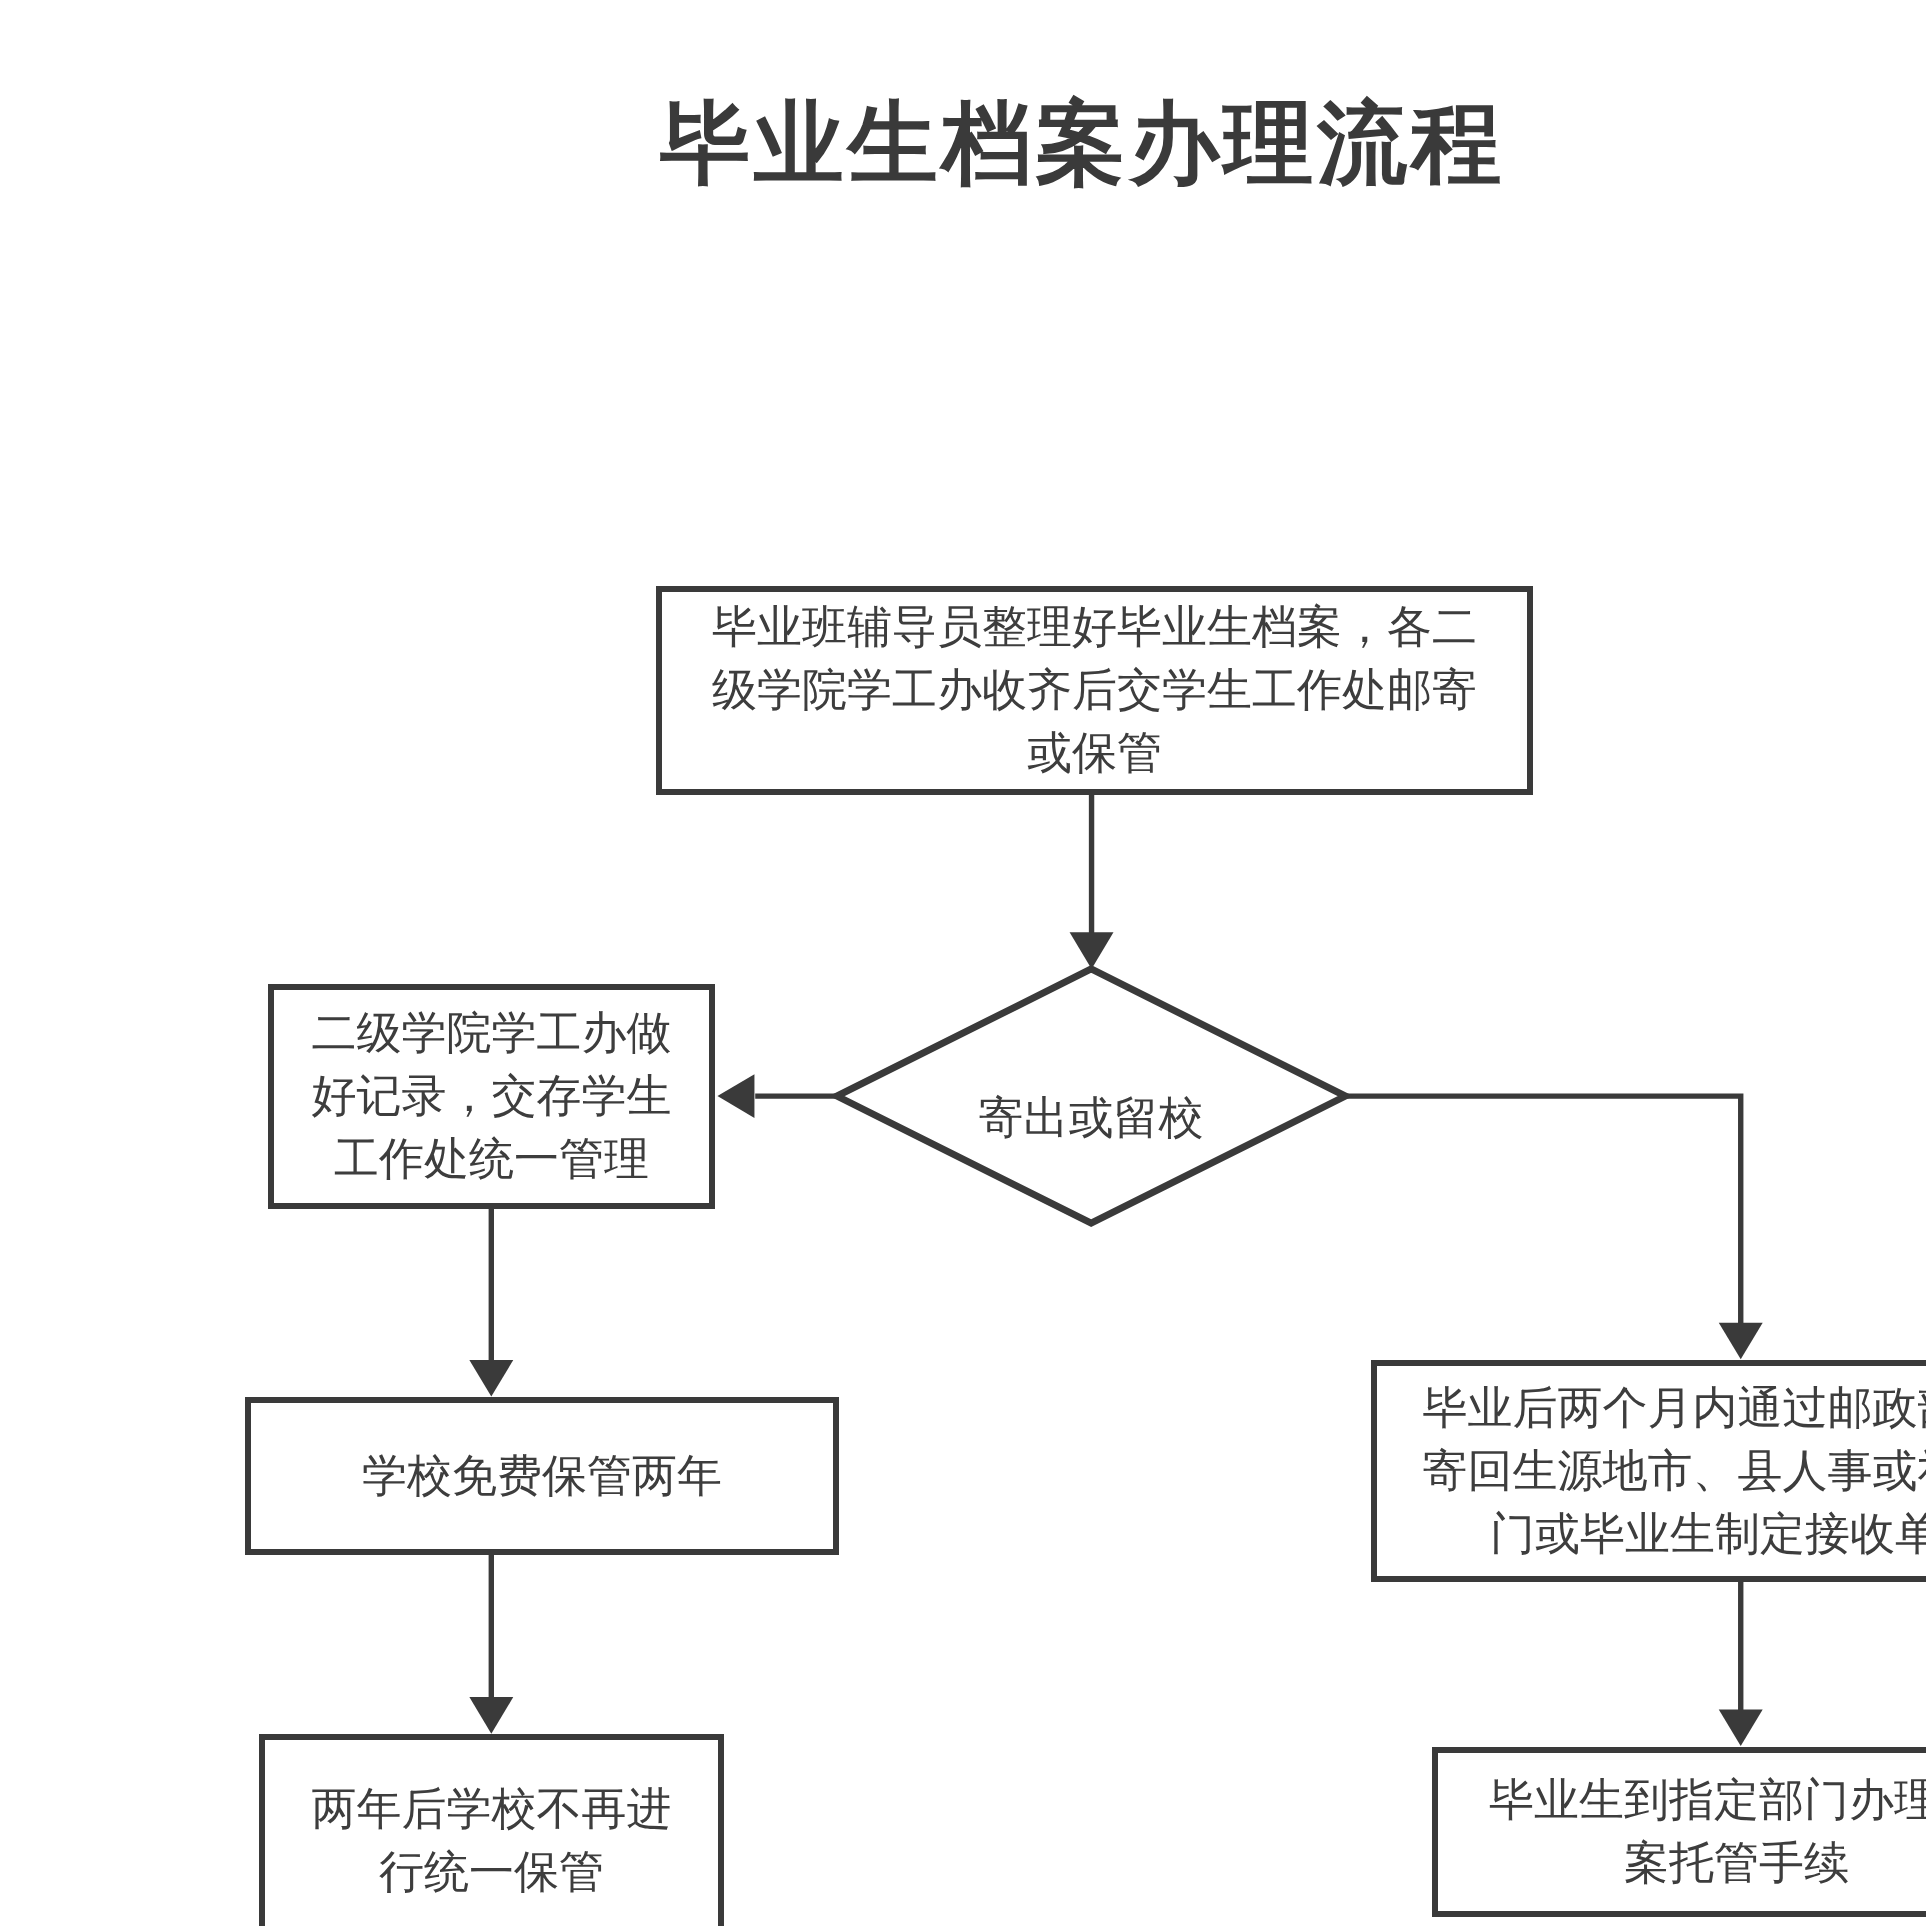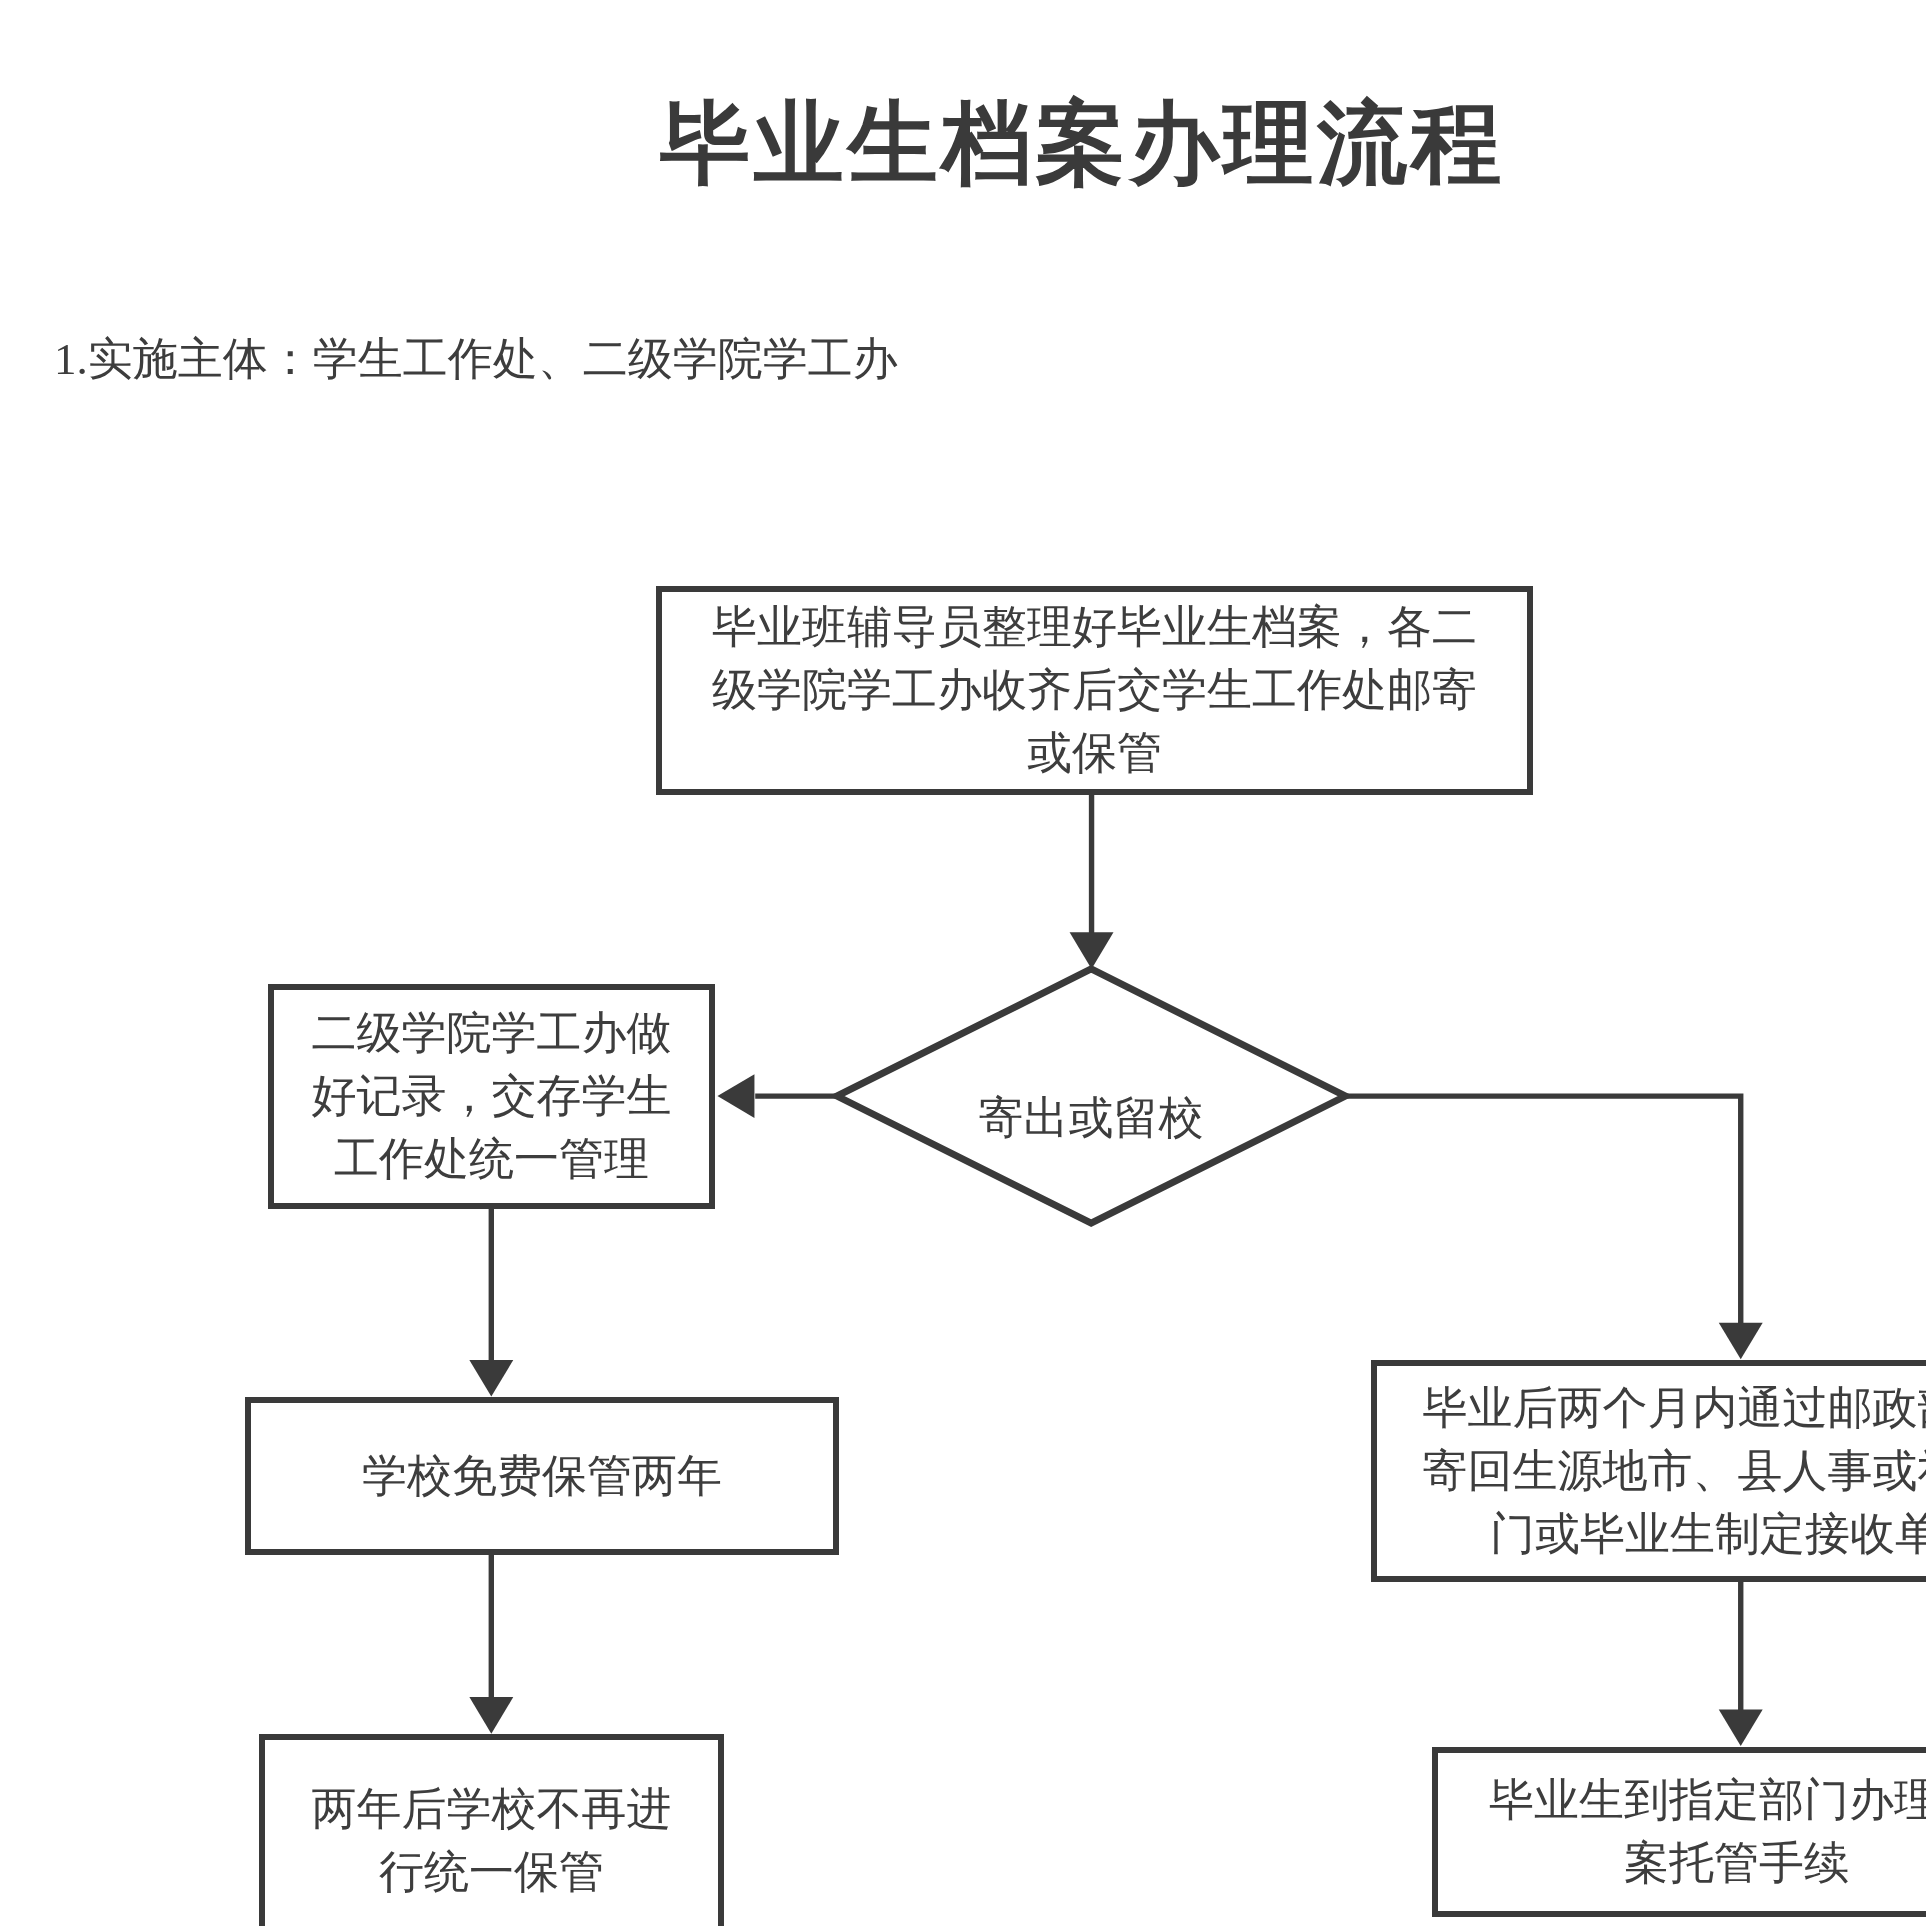--- a/index.html
+++ b/index.html
@@ -87,21 +87,20 @@
   }
 </style>
 </head>
 <body>
 
 <div class="canvas">
 
   <h1 class="page-title">毕业生档案办理流程</h1>
 
   <div class="notes">
-    <div>1.实施主体：学生工作处、二级学院学工办</div>
   </div>
 
   <svg class="connectors" viewBox="0 0 5619 5186" xmlns="http://www.w3.org/2000/svg">
 
     <line x1="2833" y1="2055" x2="2833" y2="2425" stroke="#3a3a3a" stroke-width="14"></line>
 
     <line x1="2172" y1="2845" x2="1960" y2="2845" stroke="#3a3a3a" stroke-width="14"></line>
 
     <line x1="1275" y1="3135" x2="1275" y2="3535" stroke="#3a3a3a" stroke-width="14"></line>
 

